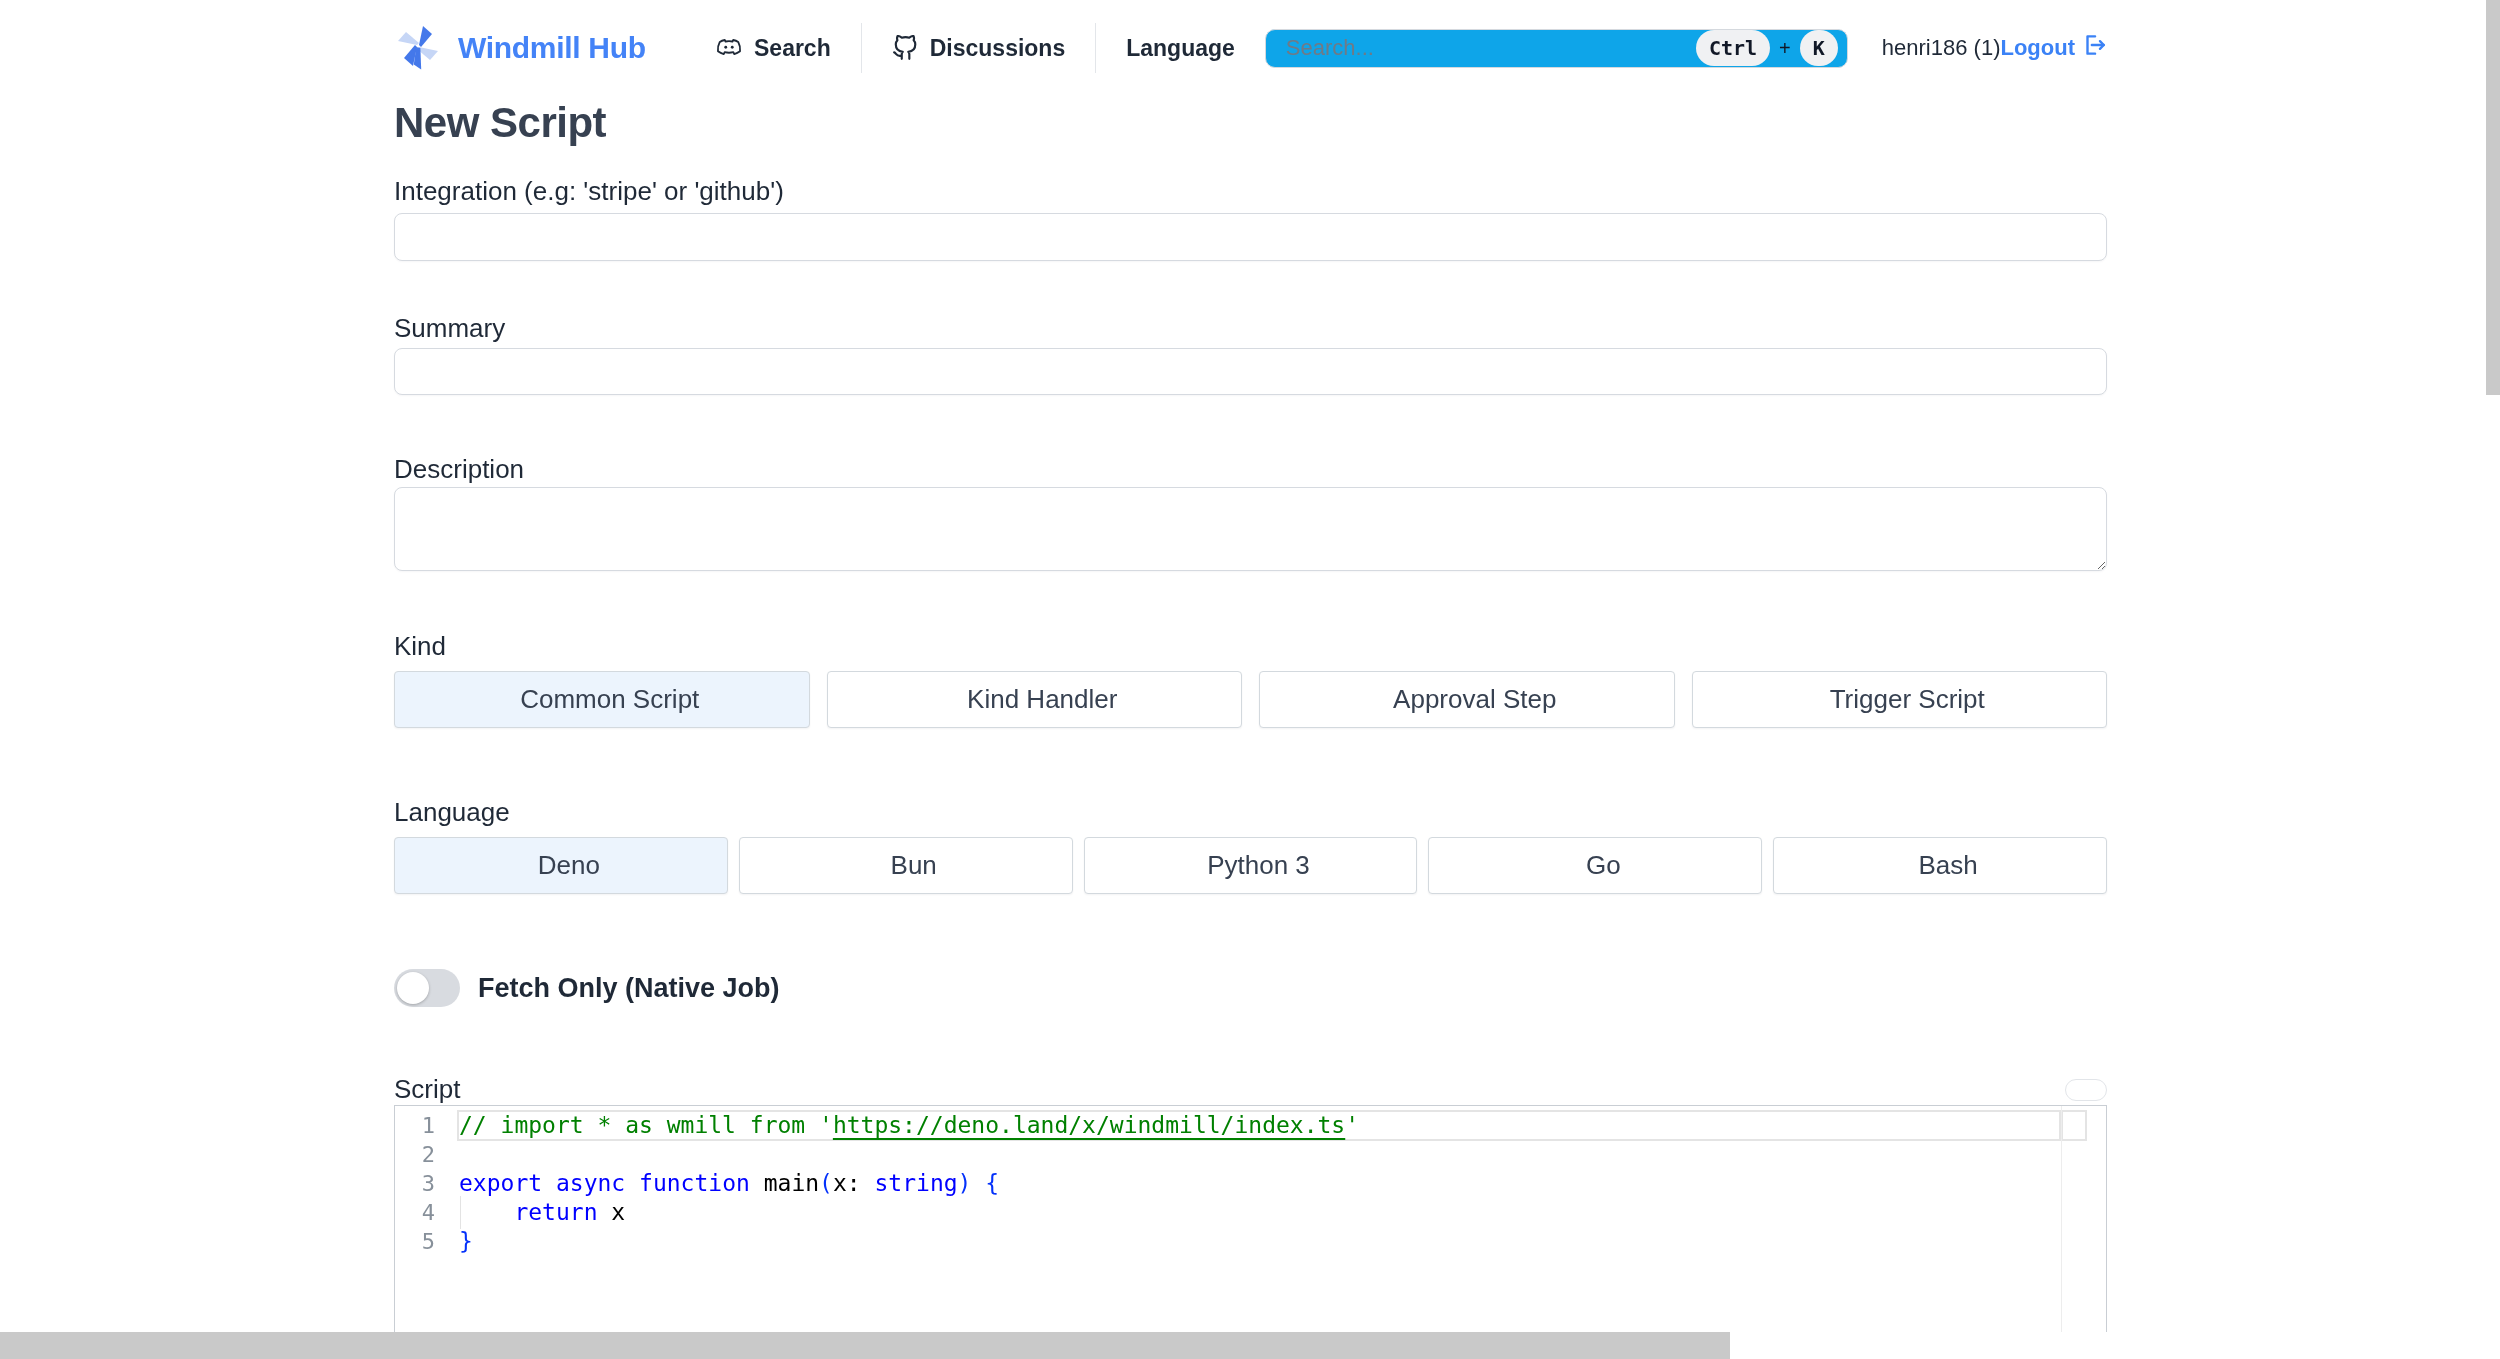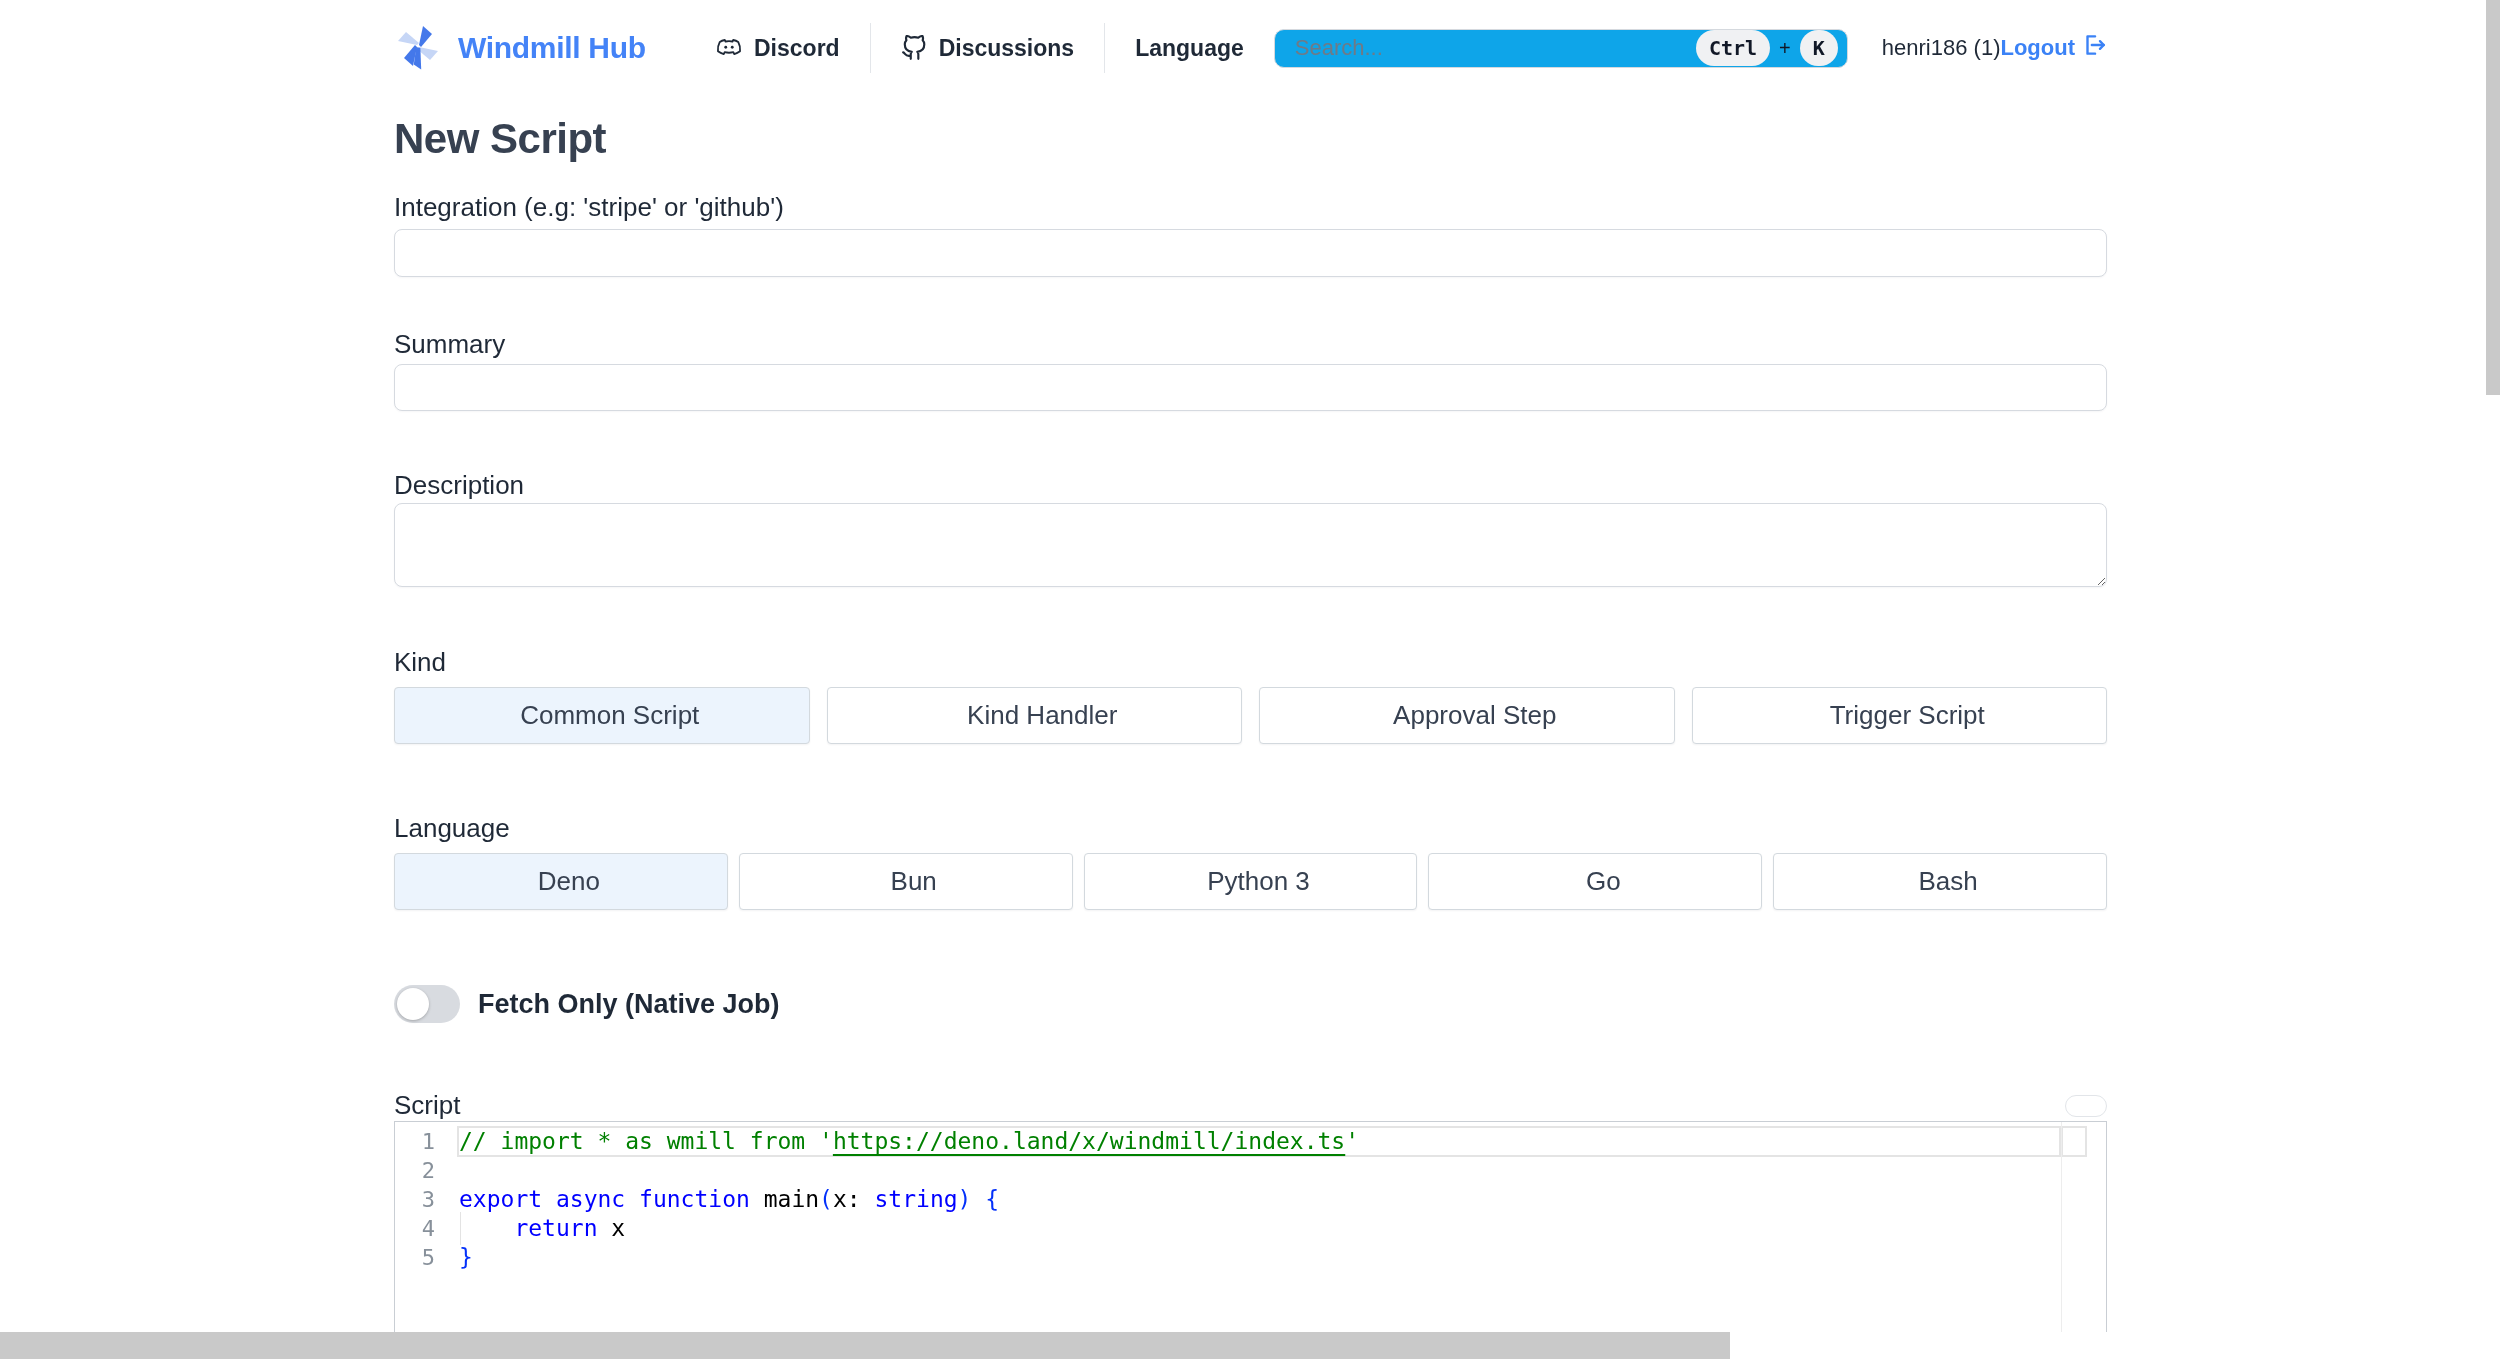--- a/index.html
+++ b/index.html
@@ -30,21 +30,21 @@
   .search input::placeholder{color:#707a86;}
   .search-kbd{position:absolute;right:9px;top:0;bottom:0;display:flex;align-items:center;gap:9px;}
   .kbd{display:inline-flex;align-items:center;justify-content:center;height:36px;min-width:36px;padding:0 13px;background:#f0f1f3;border-radius:18px;font-family:"DejaVu Sans Mono",monospace;font-weight:bold;font-size:20px;color:#111827;}
   .kbd-plus{font-size:20px;color:#111827;}
 
   .user{display:flex;align-items:center;margin-left:34px;white-space:nowrap;}
   .user-name{font-size:22px;color:#1f2937;}
   .logout{display:flex;align-items:center;gap:6px;color:var(--accent);font-size:22px;font-weight:bold;cursor:pointer;}
 
   
-  .page-title{margin-top:17px;font-size:42px;line-height:52px;font-weight:bold;color:#374151;letter-spacing:-0.5px;}
+  .page-title{margin-top:1px;font-size:42px;line-height:52px;font-weight:bold;color:#374151;letter-spacing:-0.5px;}
 
   .field-label{font-size:26px;line-height:32px;color:#1f2937;}
   .mt-int{margin-top:26px;}
   .text-input{display:block;width:100%;height:48px;margin-top:6px;border:1px solid #d6dae0;border-radius:8px;background:#fff;box-shadow:0 1px 2px rgba(16,24,40,.04);font-size:24px;padding:0 16px;color:#111827;outline:none;font-family:"Liberation Sans",sans-serif;}
   .mt-sum{margin-top:51px;}
   .sum-input{margin-top:4px;height:47px;}
   .mt-desc{margin-top:58px;}
   .textarea{display:block;width:100%;height:84px;margin-top:2px;border:1px solid #d6dae0;border-radius:8px;background:#fff;box-shadow:0 1px 2px rgba(16,24,40,.04);font-size:24px;padding:10px 16px;color:#111827;outline:none;resize:both;font-family:"Liberation Sans",sans-serif;}
 
   .mt-kind{margin-top:59px;}
@@ -109,21 +109,21 @@
 
       <div class="nav">
         <div class="nav-item">
           <span>
             <svg width="26" height="26" viewBox="0 0 24 24" fill="none" stroke="#1f2937" stroke-width="1.7" stroke-linejoin="round">
               <path d="M8.8 6 C10.9 5.6 13.1 5.6 15.2 6 L15.9 4.6 C17.6 4.9 19.2 5.5 20.5 6.4 C22 9.2 22.5 12.1 22.2 15 C20.6 16.2 18.8 17.1 16.9 17.6 L16 15.9 C13.4 16.5 10.6 16.5 8 15.9 L7.1 17.6 C5.2 17.1 3.4 16.2 1.8 15 C1.5 12.1 2 9.2 3.5 6.4 C4.8 5.5 6.4 4.9 8.1 4.6 Z"></path>
               <circle cx="9" cy="11.3" r="1.3" fill="#1f2937" stroke="none"></circle>
               <circle cx="15" cy="11.3" r="1.3" fill="#1f2937" stroke="none"></circle>
             </svg>
           </span>
-          <span>Discord</span>
+          <span>Search</span>
         </div>
         <div class="nav-sep"></div>
         <div class="nav-item">
           <span>
             <svg width="26" height="26" viewBox="0 0 24 24" fill="none" stroke="#1f2937" stroke-width="2" stroke-linecap="round" stroke-linejoin="round">
               <path d="M9 19c-5 1.5-5-2.5-7-3m14 6v-3.87a3.37 3.37 0 0 0-.94-2.61c3.14-.35 6.44-1.54 6.44-7A5.44 5.44 0 0 0 20 4.77 5.07 5.07 0 0 0 19.91 1S18.73.65 16 2.48a13.38 13.38 0 0 0-7 0C6.27.65 5.09 1 5.09 1A5.07 5.07 0 0 0 5 4.77a5.44 5.44 0 0 0-1.5 3.78c0 5.42 3.3 6.61 6.44 7A3.37 3.37 0 0 0 9 18.13V22"></path>
             </svg>
           </span>
           <span>Discussions</span>
         </div>

